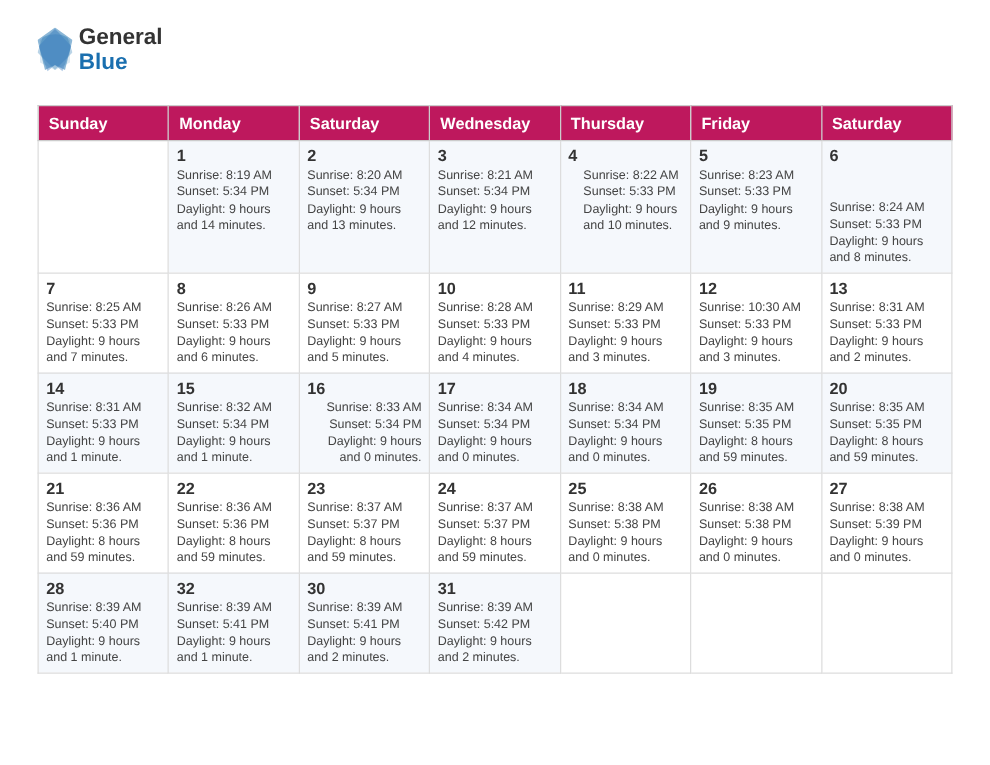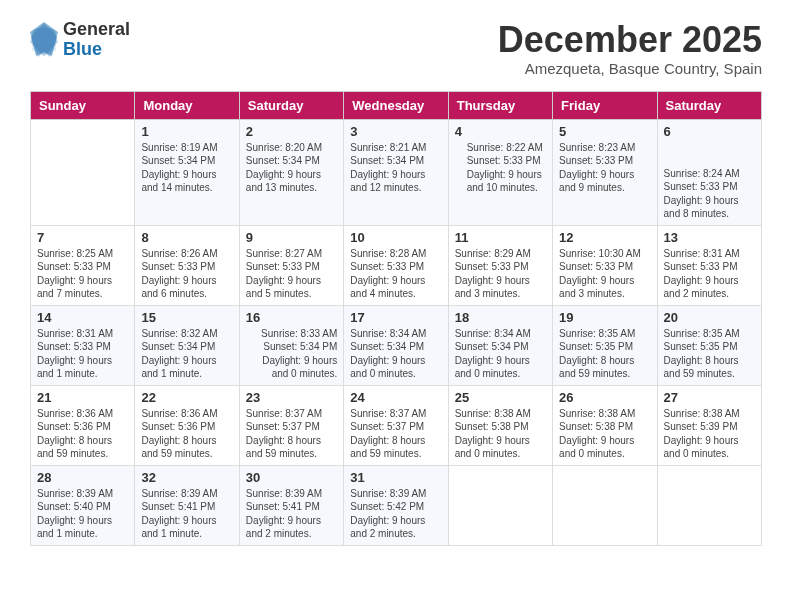--- a/index.html
+++ b/index.html
@@ -7,21 +7,22 @@
       font-family: Arial, sans-serif;
       background: #fff;
       width: 792px;
       min-height: 612px;
       padding: 20px 30px;
     }
     .header {
       display: flex;
       justify-content: space-between;
       align-items: flex-start;
-      margin-bottom: 14px;
+      margin-bottom: 24px;
+      flex-direction: column;
     }
     .logo {
       display: flex;
       align-items: center;
     }
     .logo-text {
       display: flex;
       flex-direction: column;
       font-size: 18px;
       font-weight: bold;
@@ -93,24 +94,20 @@
       <path d="M4,8 C4,8 14,2 24,8 L28,20 L14,34 L0,20 Z" fill="#1a6faf" opacity="0.3"></path>
       <path d="M14,0 L28,10 L22,34 L14,30 L6,34 L0,10 Z" fill="#1a6faf" opacity="0.5"></path>
 
       <polygon points="14,1 27,15 20,35 14,30 8,35 1,15" fill="#3a7bbf" opacity="0.4"></polygon>
     </svg>
     <div class="logo-text">
       <span class="logo-general">General</span>
       <span class="logo-blue">Blue</span>
     </div>
   </div>
-  <div class="title-block">
-    <div class="month-title">December 2025</div>
-    <div class="location">Amezqueta, Basque Country, Spain</div>
-  </div>
 </div>
 
 <table>
   <thead>
     <tr>
     <th>Sunday</th>
         <th>Monday</th>
         <th>Saturday</th>
         <th>Wednesday</th>
         <th>Thursday</th>

